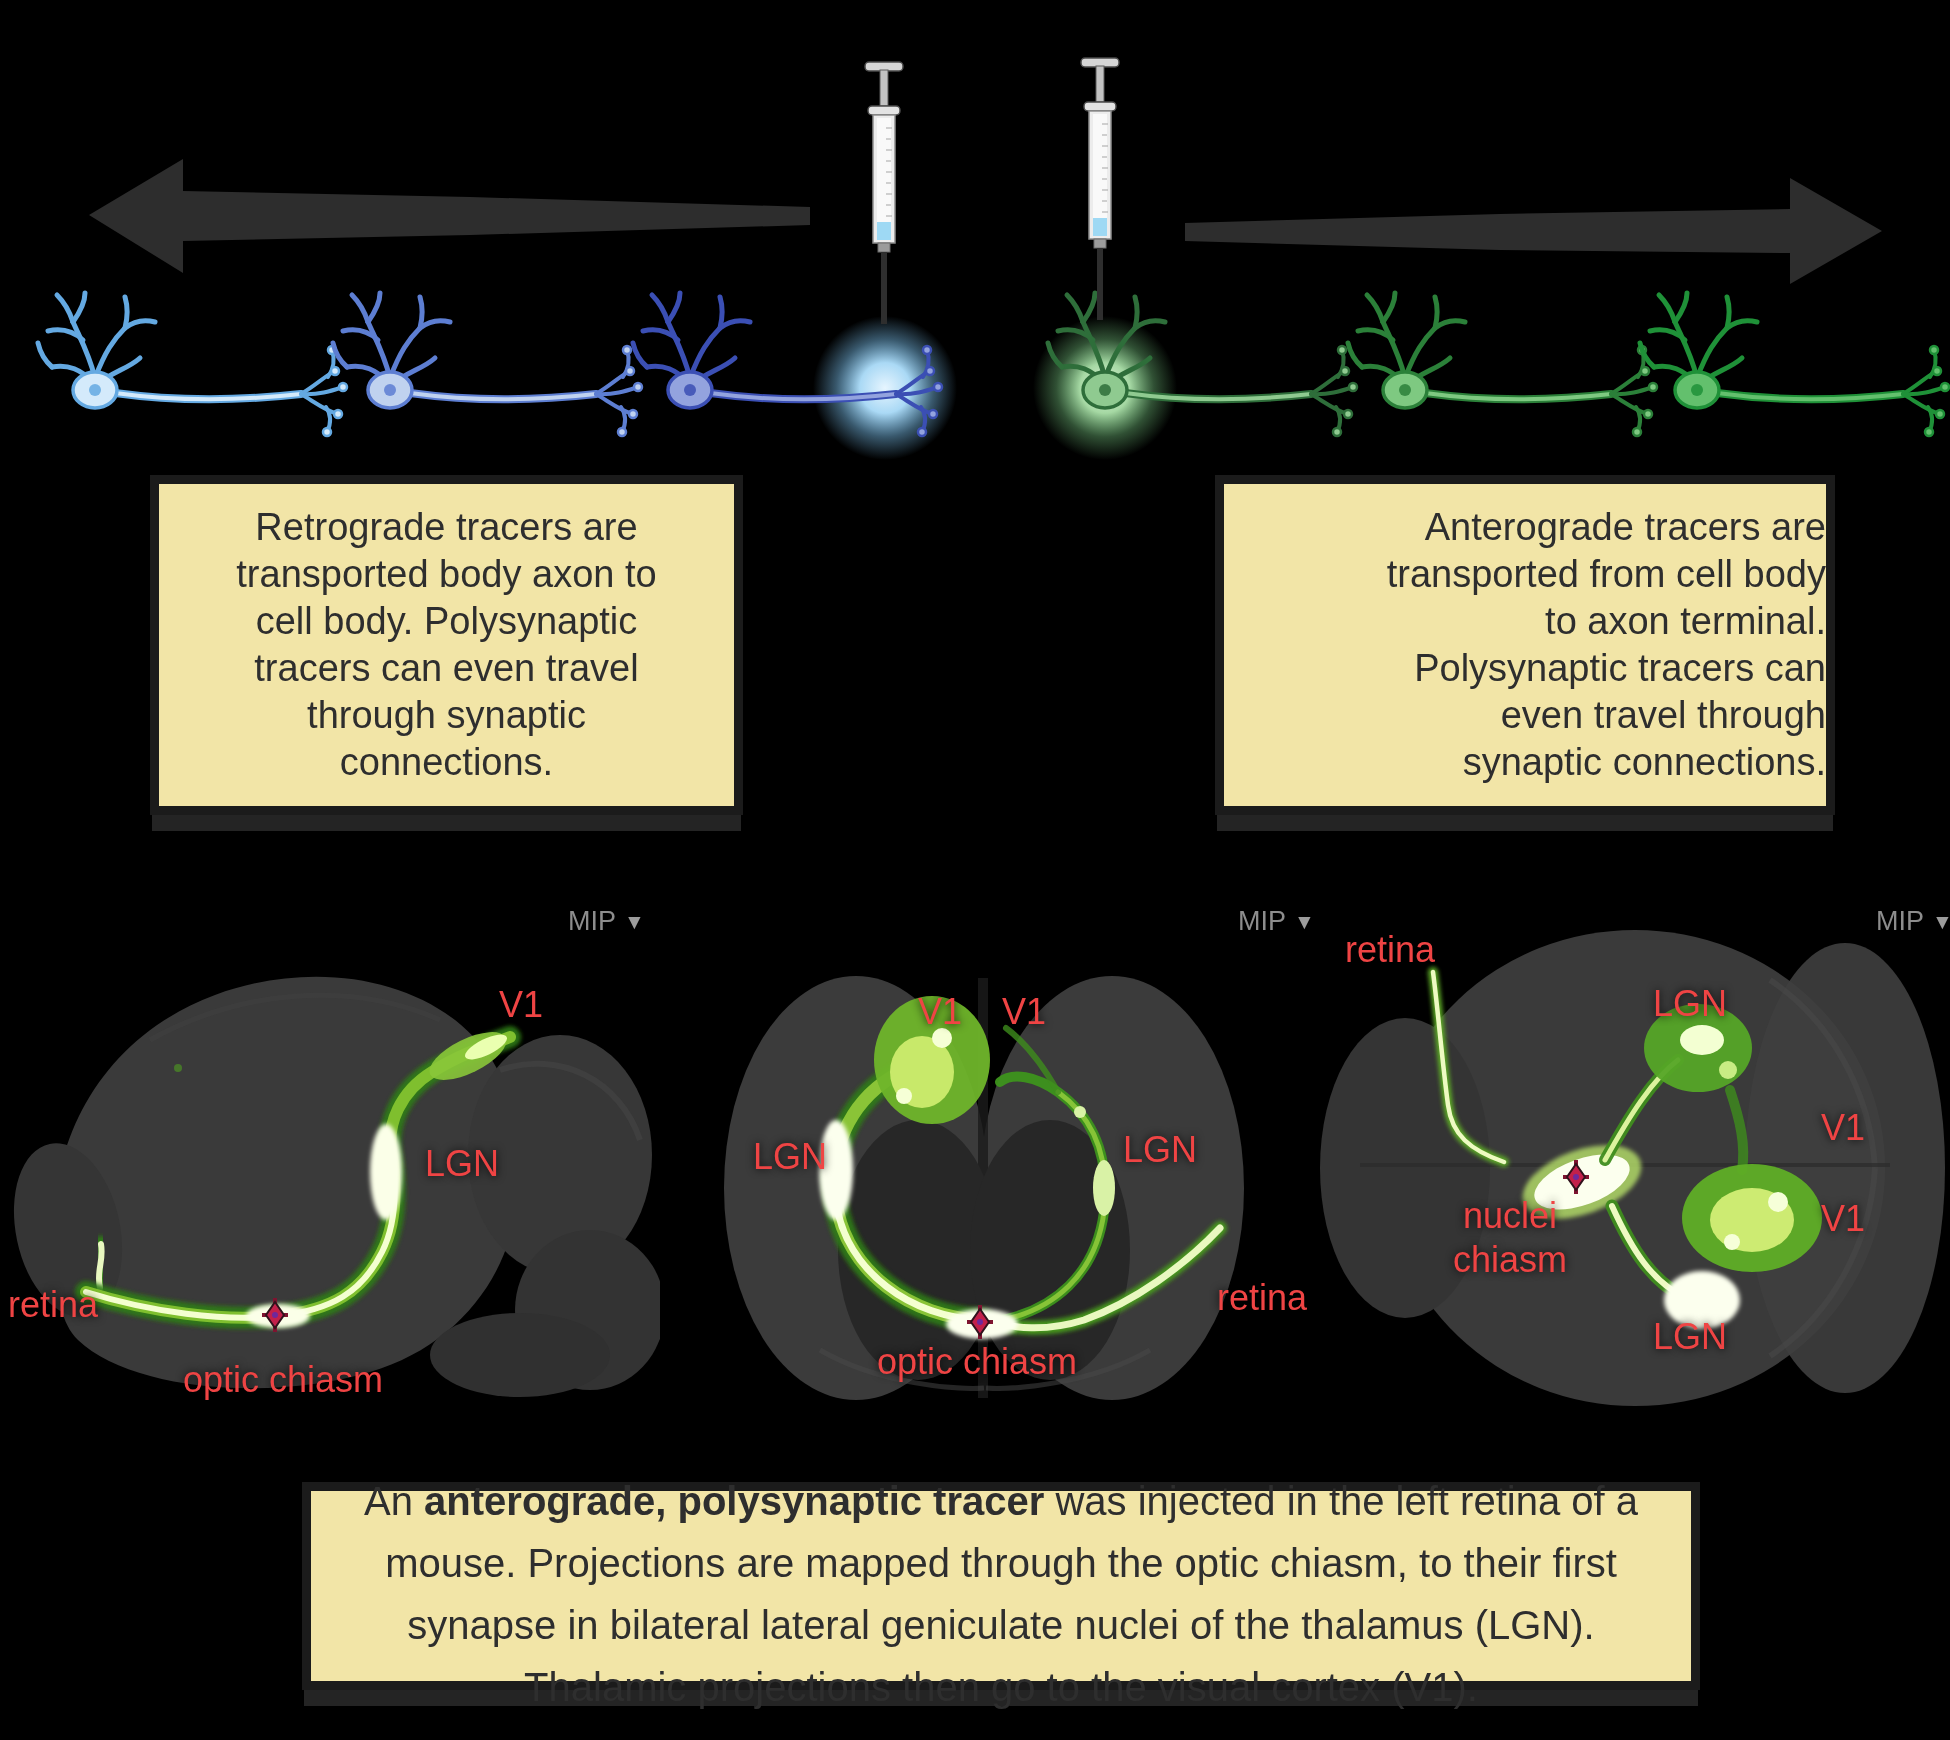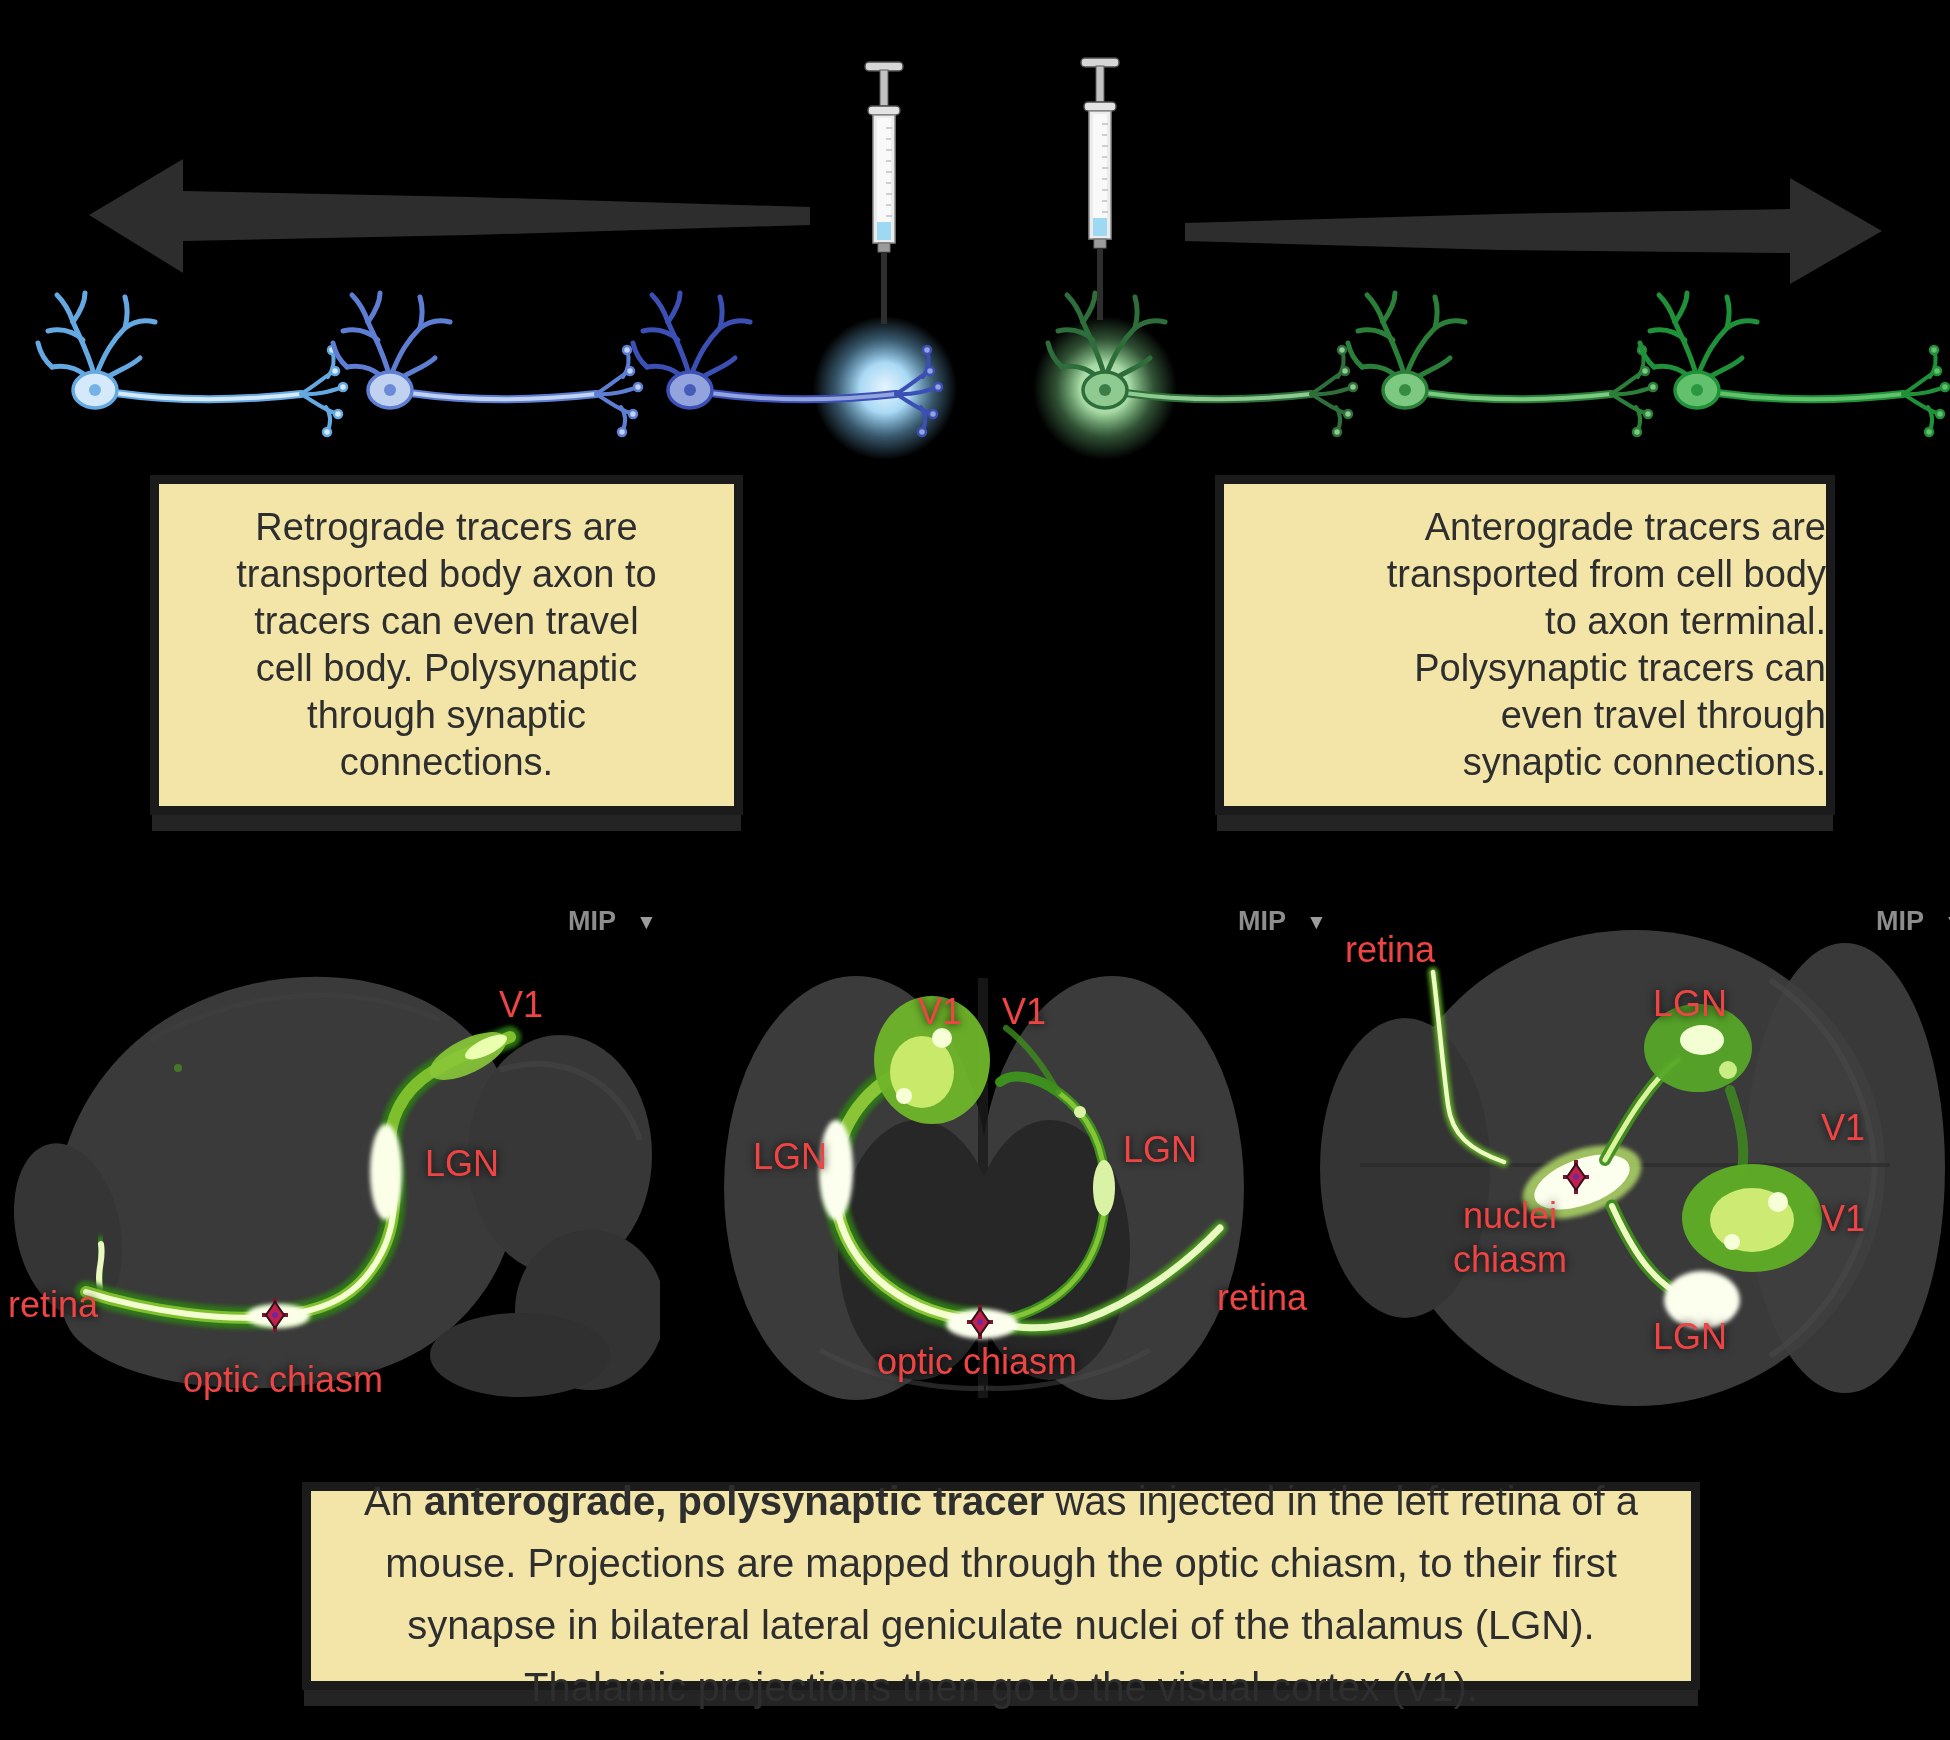--- a/index.html
+++ b/index.html
@@ -21,22 +21,22 @@
   #box-caption{left:302px;top:1482px;width:1380px;height:190px;}
   #box-caption .line{font-size:40px;line-height:46px;margin-top:16px;}
   
   .plabel{
     position:absolute;color:#ef4444;font-size:36px;line-height:40px;
     text-shadow:0 0 8px rgba(0,0,0,.9);white-space:nowrap;
     transform:translateX(-50%);
   }
   .plabel.left-anchor{transform:none;}
   .mip{
-    position:absolute;display:flex;align-items:flex-start;gap:20px;
-    color:#8d8d8d;font-size:27px;line-height:27px;cursor:default;font-weight:bold;
+    position:absolute;display:flex;align-items:flex-start;gap:8px;
+    color:#8d8d8d;font-size:27px;line-height:27px;cursor:default;
   }
   .mip .tri{font-size:21px;color:#9c9c9c;}
   svg{display:block;}
 </style>
 </head>
 <body>
 
 <div class="stage">
 
   <svg class="abs" style="left:0;top:0" width="1950" height="480" viewBox="0 0 1950 480">
@@ -114,22 +114,22 @@
     <use href="#neuron" x="1343" y="290" style="--bd:#7ec981;--ln:#2b8039"></use>
     <use href="#neuron" x="1635" y="290" style="--bd:#63c06d;--ln:#1f9138"></use>
 
     <use href="#syr" x="884" y="62"></use>
     <use href="#syr" x="1100" y="58"></use>
   </svg>
 
   <div class="info-box" id="box-retro">
     <div class="line">Retrograde tracers are</div>
     <div class="line">transported body axon to</div>
+    <div class="line">cell body. Polysynaptic</div>
     <div class="line">tracers can even travel</div>
-    <div class="line">cell body. Polysynaptic</div>
     <div class="line">through synaptic</div>
     <div class="line">connections.</div>
   </div>
 
   <div class="info-box" id="box-antero">
     <div class="line">Anterograde tracers are</div>
     <div class="line">transported from cell body</div>
     <div class="line">to axon terminal.</div>
     <div class="line">Polysynaptic tracers can</div>
     <div class="line">even travel through</div>

